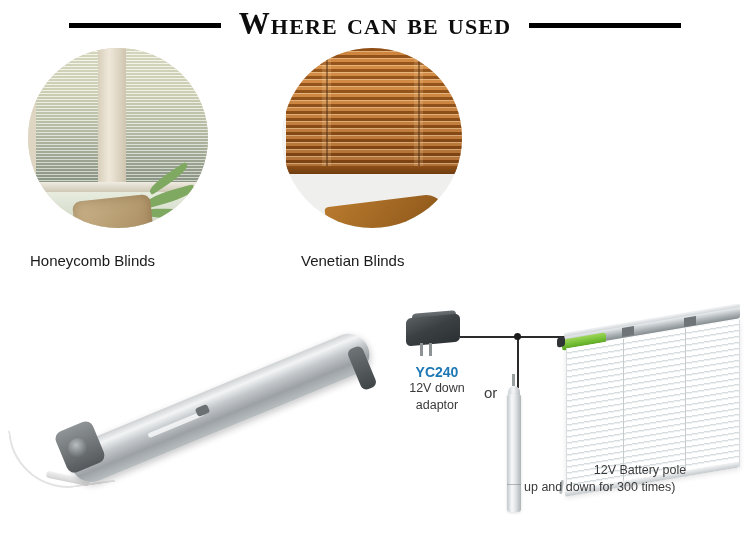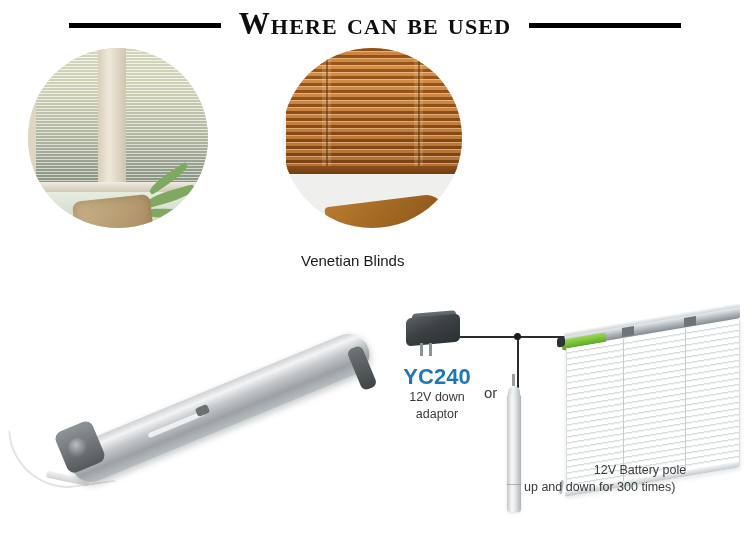--- a/index.html
+++ b/index.html
@@ -170,21 +170,21 @@
             background:#2f3335;transform:skewY(-9.5deg);}
   .bl-bracket{position:absolute;width:12px;height:9px;background:#6e7478;transform:skewY(-9.5deg);}
   .bl-bracket.b1{left:66px;top:27px;}
   .bl-bracket.b2{left:128px;top:17px;}
   .bl-bottom{position:absolute;left:9px;top:176px;width:174px;height:6px;
              background:linear-gradient(180deg,#f2f4f5,#c4c9cc);transform:skewY(-9.5deg);border-radius:2px;}
   .bl-wand{position:absolute;left:4px;top:180px;width:3px;height:14px;background:#b9bec1;
            transform:rotate(8deg);border-radius:2px;}
 
   
-  .code{font-size:22px;font-weight:700;color:#1f78b4;line-height:1.15;}
+  .code{font-size:14px;font-weight:700;color:#1f78b4;line-height:1.15;}
   .desc{font-size:12.5px;color:#3a3a3a;line-height:1.32;}
 
   .lbl-yc240{position:absolute;left:392px;top:84px;width:90px;text-align:center;}
   .lbl-yc224{position:absolute;left:524px;top:182px;width:224px;text-align:left;}
   .lbl-yc224 .desc.indent{padding-left:8px;text-align:center;}
 </style>
 </head>
 <body>
 
 <div id="page">
@@ -224,20 +224,21 @@
       <div class="vn-cord" style="left:40px;"></div>
       <div class="vn-cord" style="left:132px;"></div>
     </div>
     <div class="vn-rail"></div>
     <div class="vn-string" style="left:40px;top:126px;height:56px;"></div>
     <div class="vn-string" style="left:132px;top:126px;height:56px;"></div>
     <div class="vn-floor"></div>
     <div class="vn-wood"></div>
   </div>
 
+  <div class="caption cap-honeycomb">Honeycomb Blinds</div>
   <div class="caption cap-venetian">Venetian Blinds</div>
 
   <div class="diagram">
 
     <div class="motor">
       <div class="motor-cable"></div>
       <div class="motor-plug"></div>
       <div class="motor-tube"></div>
       <div class="motor-label"></div>
       <div class="motor-stud"></div>

